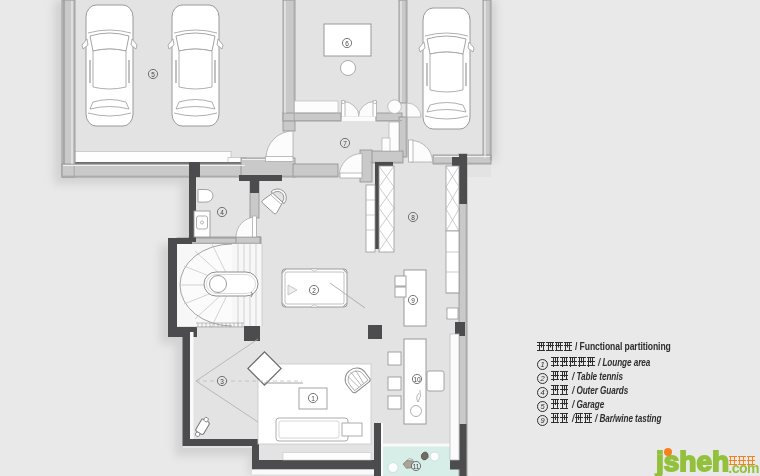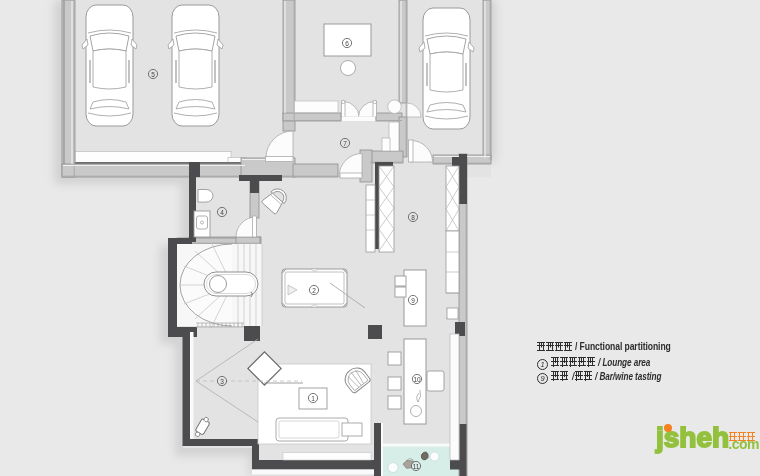--- a/index.html
+++ b/index.html
@@ -11,21 +11,21 @@
 .li{font-size:10.5px;height:14.1px;line-height:14.1px;white-space:nowrap;font-style:italic;}
 .cn{display:inline-block;width:9px;height:9px;border:1px solid #2e2e2e;border-radius:50%;font-size:7.5px;line-height:9px;text-align:center;margin-right:3px;vertical-align:-1px;}
 .cj{display:inline-block;width:8px;height:9.5px;margin:0 0.4px;vertical-align:-1px;background:
  linear-gradient(#2e2e2e,#2e2e2e) 0 0/100% 1.2px no-repeat,
  linear-gradient(#2e2e2e,#2e2e2e) 0 46%/100% 1.1px no-repeat,
  linear-gradient(#2e2e2e,#2e2e2e) 0 100%/100% 1.2px no-repeat,
  linear-gradient(#2e2e2e,#2e2e2e) 22% 0/1.1px 100% no-repeat,
  linear-gradient(#2e2e2e,#2e2e2e) 78% 12%/1.1px 88% no-repeat,
  linear-gradient(#2e2e2e,#2e2e2e) 50% 25%/1px 50% no-repeat;}
 .en{font-weight:bold;display:inline-block;transform:scaleX(0.78);transform-origin:0 50%;letter-spacing:-0.1px;margin-left:3px;}
-#logo{position:absolute;left:656px;top:416px;width:104px;height:36px;}
+#logo{position:absolute;left:656px;top:440px;width:104px;height:36px;}
 .dot{position:absolute;left:8px;top:8px;width:8px;height:8px;border-radius:50%;background:#f5821f;z-index:3;}
 .jsheh{position:absolute;left:0px;top:6px;font-size:28px;font-weight:bold;color:#93c13d;letter-spacing:0px;-webkit-text-stroke:1.9px #93c13d;font-family:"Liberation Sans",sans-serif;z-index:1;}
 .lright{position:absolute;left:69px;top:11px;width:34px;z-index:2;}
 .zh{display:block;height:11px;text-align:center;}
 .cjo{display:inline-block;width:8px;height:9px;margin:0 0.5px;background:
  linear-gradient(#f5821f,#f5821f) 0 0/100% 1.4px no-repeat,
  linear-gradient(#f5821f,#f5821f) 0 46%/100% 1.3px no-repeat,
  linear-gradient(#f5821f,#f5821f) 0 100%/100% 1.4px no-repeat,
  linear-gradient(#f5821f,#f5821f) 22% 0/1.3px 100% no-repeat,
  linear-gradient(#f5821f,#f5821f) 78% 12%/1.3px 88% no-repeat;}
@@ -422,20 +422,23 @@
 <g>
           <circle cx="416" cy="466" r="4.6" stroke="#555" stroke-width="0.8" fill="#d9ece7"></circle>
           <text x="416" y="468.5" text-anchor="middle">11</text>
         </g>
 </g>
 </svg>
 
 <div id="legend">
 <div class="lt"><i class="cj"></i><i class="cj"></i><i class="cj"></i><i class="cj"></i><span class="en"> / Functional partitioning</span></div>
 <div class="li"><span class="cn">1</span><i class="cj"></i><i class="cj"></i><i class="cj"></i><i class="cj"></i><i class="cj"></i><span class="en"> / Lounge area</span></div>
+<div class="li"><span class="cn">2</span><i class="cj"></i><i class="cj"></i><span class="en"> / Table tennis</span></div>
+<div class="li"><span class="cn">4</span><i class="cj"></i><i class="cj"></i><span class="en"> / Outer Guards</span></div>
+<div class="li"><span class="cn">5</span><i class="cj"></i><i class="cj"></i><span class="en"> / Garage</span></div>
 <div class="li"><span class="cn">9</span><i class="cj"></i><i class="cj"></i><span class="en"> / </span><i class="cj"></i><i class="cj"></i><span class="en"> / Bar/wine tasting</span></div>
 </div>
 
 <div id="logo">
 <div class="dot"></div>
 <span class="jsheh">jsheh</span>
       <span class="lright">
         <span class="zh"><i class="cjo"></i><i class="cjo"></i><i class="cjo"></i></span>
         <span class="com">.com</span>
       </span>

